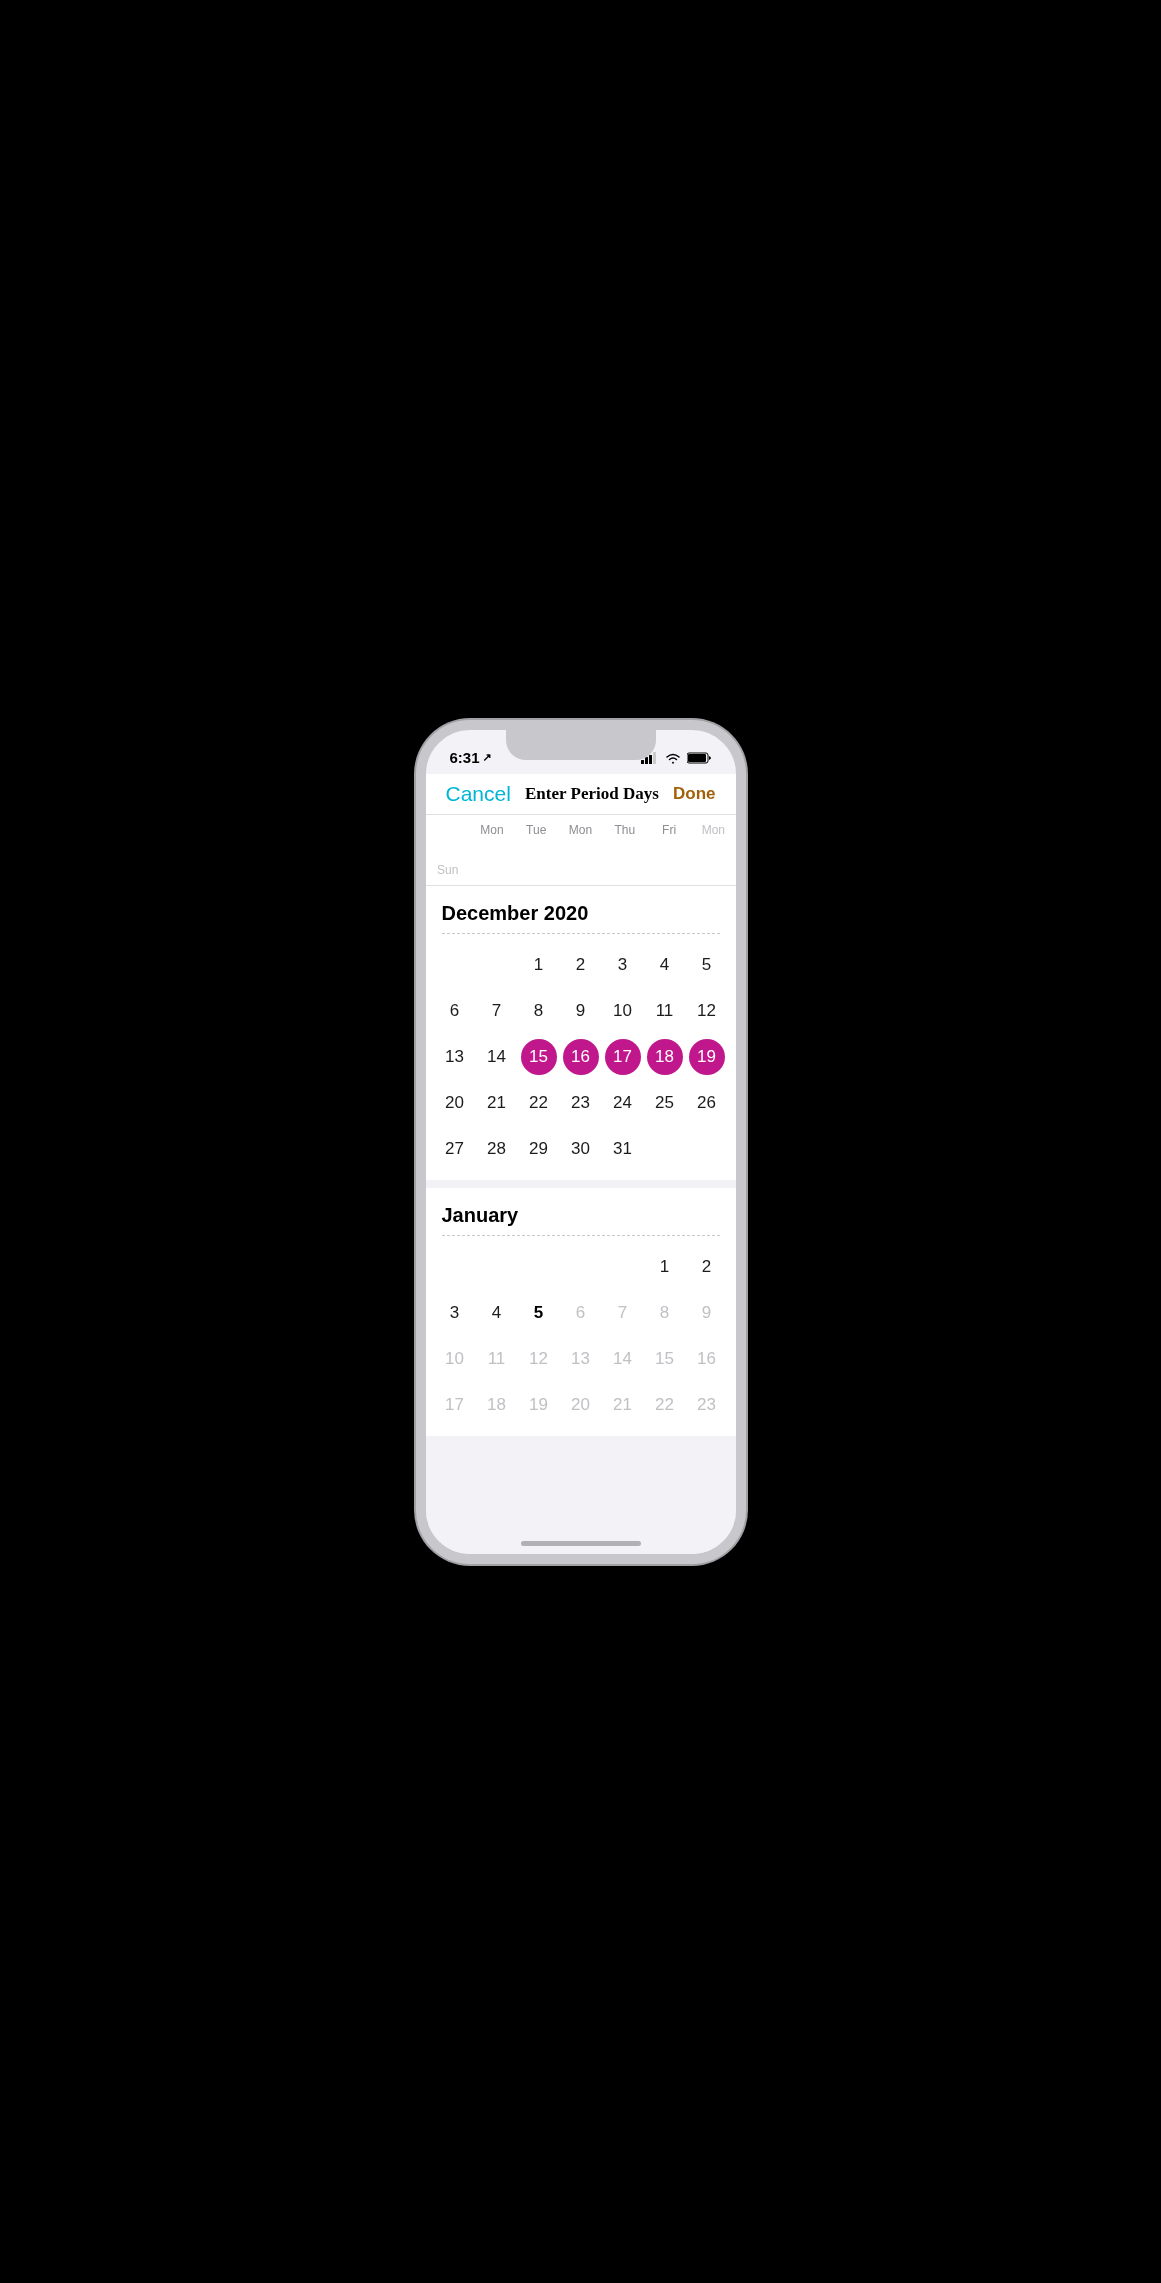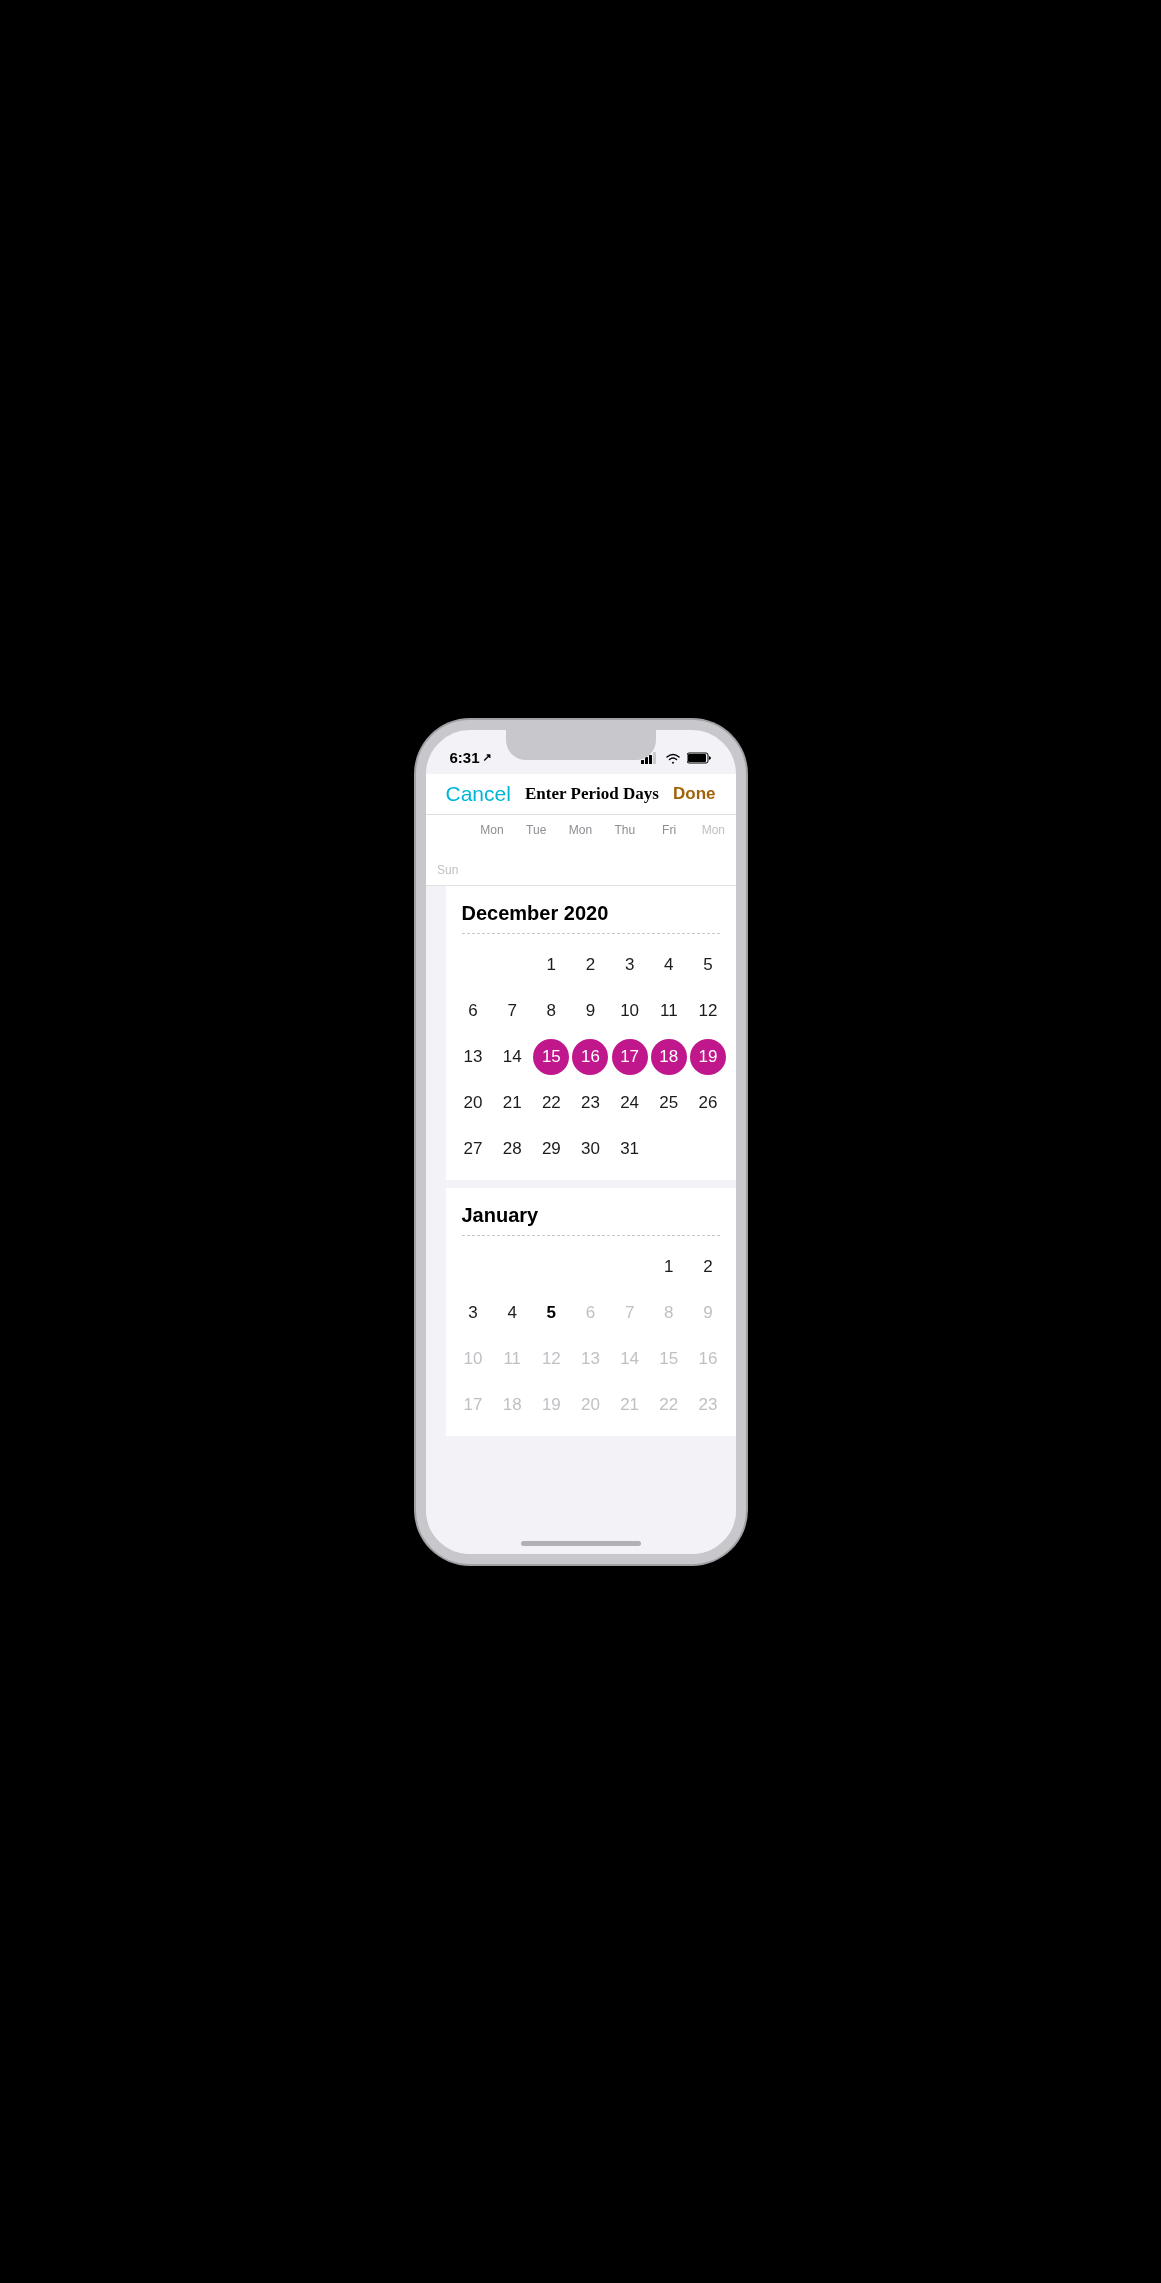--- a/index.html
+++ b/index.html
@@ -93,21 +93,20 @@
       padding: 4px 0;
       font-weight: 400;
     }
     .day-header.sun { color: #c0c0c5; margin-top: 40px; }
     .day-header.sat { color: #c0c0c5; }
     .calendar-scroll {
       background: #f2f2f7;
       overflow-y: auto;
       height: calc(100% - 44px - 48px - 36px);
       padding-bottom: 20px;
-      padding-left: 20px;
     }
     .month-section {
       background: #fff;
       margin-bottom: 8px;
       padding: 16px 8px 8px;
     }
     .month-title {
       font-size: 20px;
       font-weight: 700;
       color: #000;

